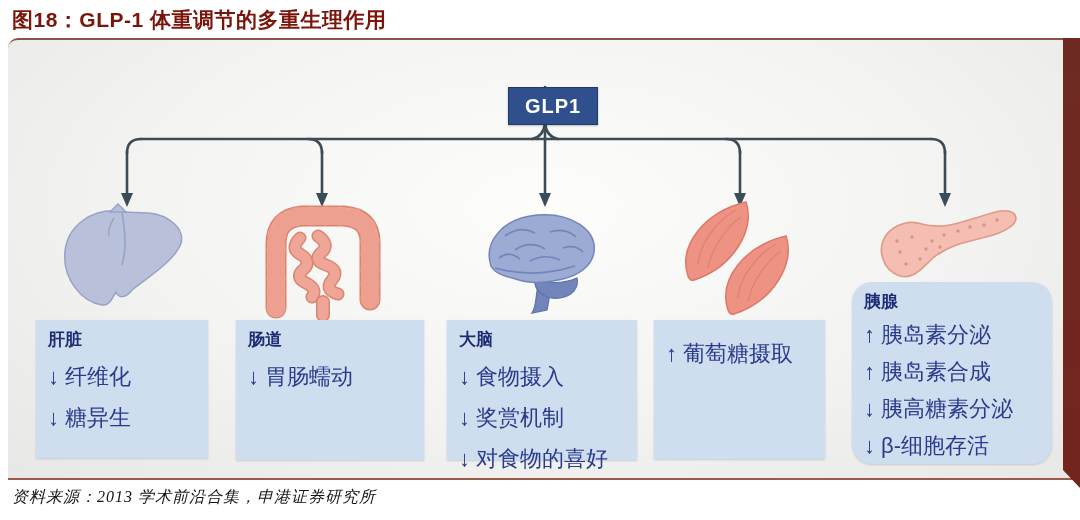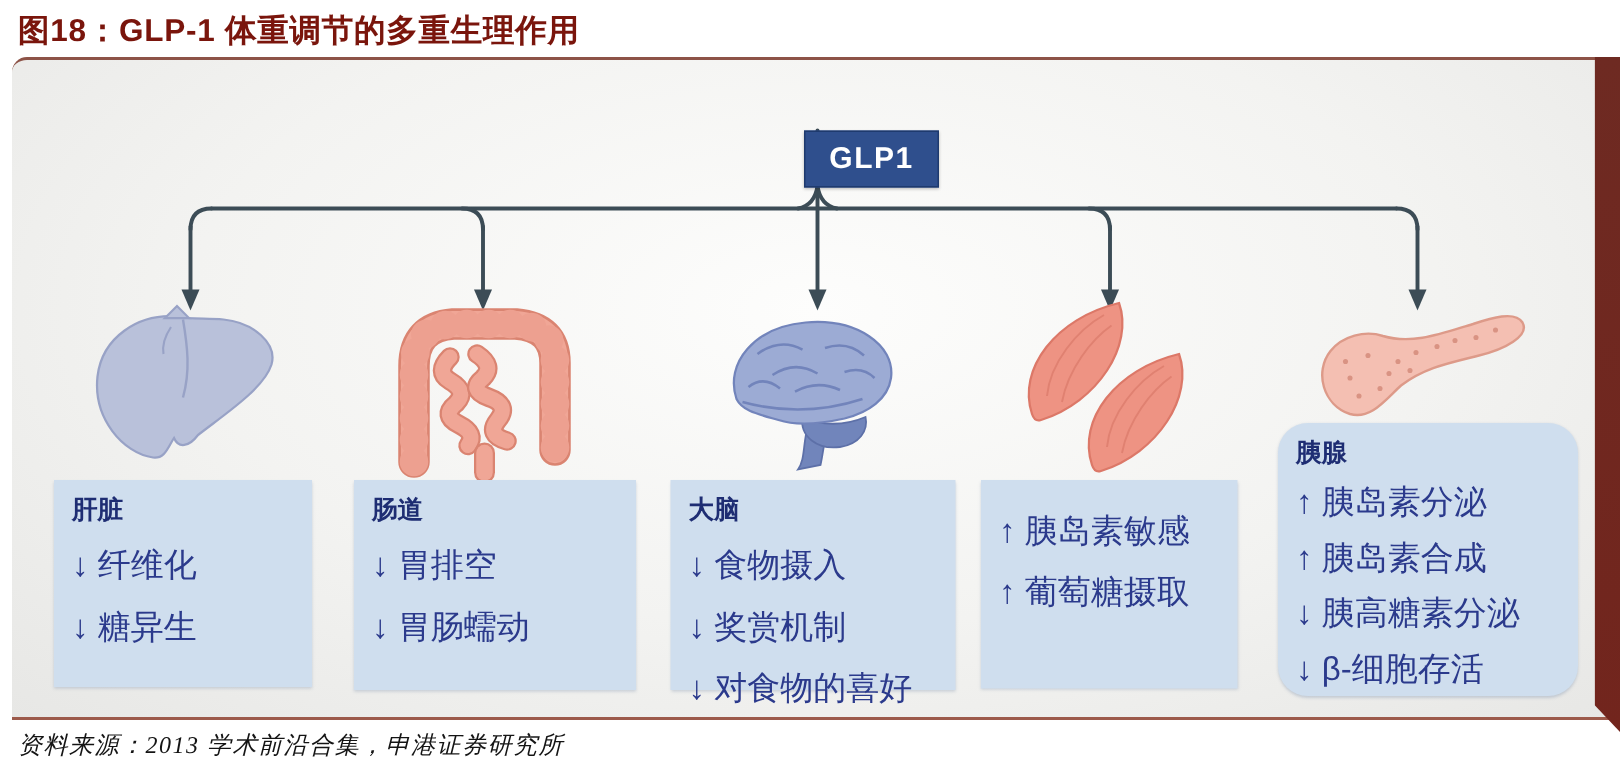--- a/index.html
+++ b/index.html
@@ -12,21 +12,21 @@
 
   .panel { position:absolute; left:8px; top:38px; width:1072px; height:442px;
            border-top:2.5px solid #8d5347; border-bottom:2px solid #9c5a4b;
            border-top-left-radius:10px;
            background:radial-gradient(ellipse at 50% 38%, #fdfdfc 0%, #f3f3f1 55%, #e7e7e5 100%); }
 
   .accent-bar { position:absolute; left:1063px; top:38px; width:17px; height:450px;
                 background:linear-gradient(180deg,#6e2a22,#72251d);
                 clip-path:polygon(0 0,100% 0,100% 100%,0 96%); }
 
-  .glp1-node { position:absolute; left:528px; top:47px; width:90px; height:38px;
+  .glp1-node { position:absolute; left:500px; top:47px; width:90px; height:38px;
                background:#2f4f8d; border:1px solid #1e3a6e; color:#ffffff;
                font-size:20px; font-weight:bold; text-align:center; line-height:36px;
                letter-spacing:1px; box-shadow:0 1px 2px rgba(0,0,0,0.25); }
 
   .connectors { position:absolute; left:0; top:0; width:1072px; height:442px; }
 
   .organ { position:absolute; }
 
   .obox { position:absolute; background:#cfdeee; padding:8px 12px;
           color:#2b3a8c; box-shadow:0 1px 2px rgba(120,140,170,0.35); }
@@ -144,33 +144,31 @@
     </svg>
 
     <div class="obox" style="left:28px; top:280px; width:172px; height:138px;">
       <div class="obox-title">肝脏</div>
       <div class="obox-item">↓ 纤维化</div>
       <div class="obox-item">↓ 糖异生</div>
     </div>
 
     <div class="obox" style="left:228px; top:280px; width:188px; height:140px;">
       <div class="obox-title">肠道</div>
-      <div class="obox-item">↓ 胃排空</div>
       <div class="obox-item">↓ 胃肠蠕动</div>
     </div>
 
     <div class="obox" style="left:439px; top:280px; width:190px; height:140px;">
       <div class="obox-title">大脑</div>
       <div class="obox-item">↓ 食物摄入</div>
       <div class="obox-item">↓ 奖赏机制</div>
       <div class="obox-item">↓ 对食物的喜好</div>
     </div>
 
     <div class="obox" style="left:646px; top:280px; width:171px; height:139px;">
-      <div class="obox-item">↑ 胰岛素敏感</div>
       <div class="obox-item">↑ 葡萄糖摄取</div>
     </div>
 
     <div class="obox tall" style="left:844px; top:242px; width:200px; height:182px;border-radius:20px;">
       <div class="obox-title">胰腺</div>
       <div class="obox-item">↑ 胰岛素分泌</div>
       <div class="obox-item">↑ 胰岛素合成</div>
       <div class="obox-item">↓ 胰高糖素分泌</div>
       <div class="obox-item">↓ β-细胞存活</div>
     </div>

